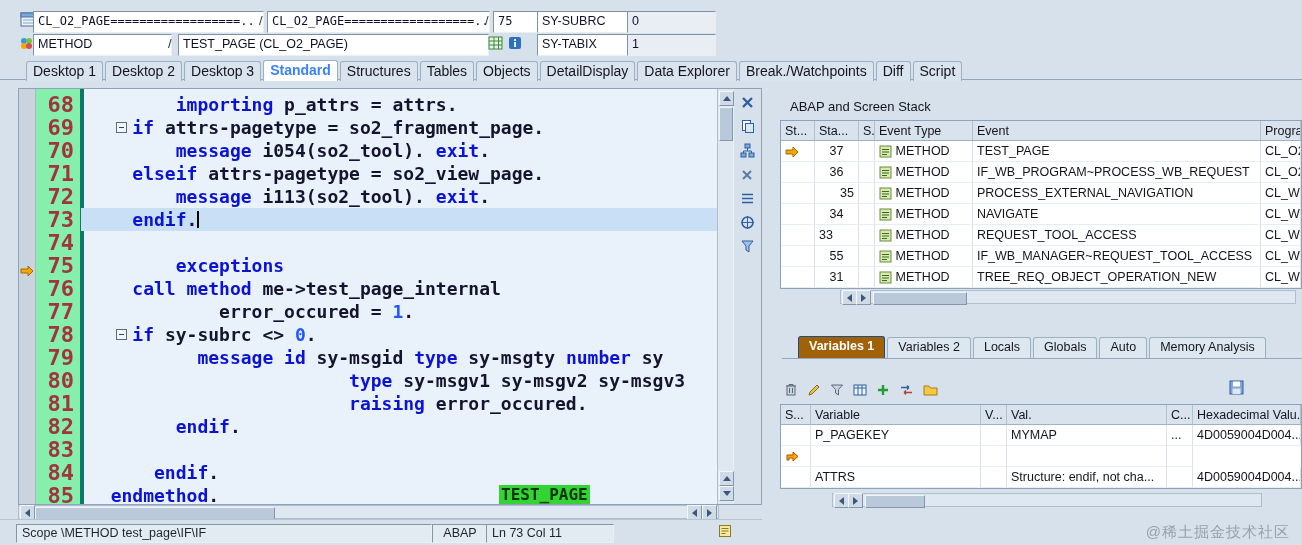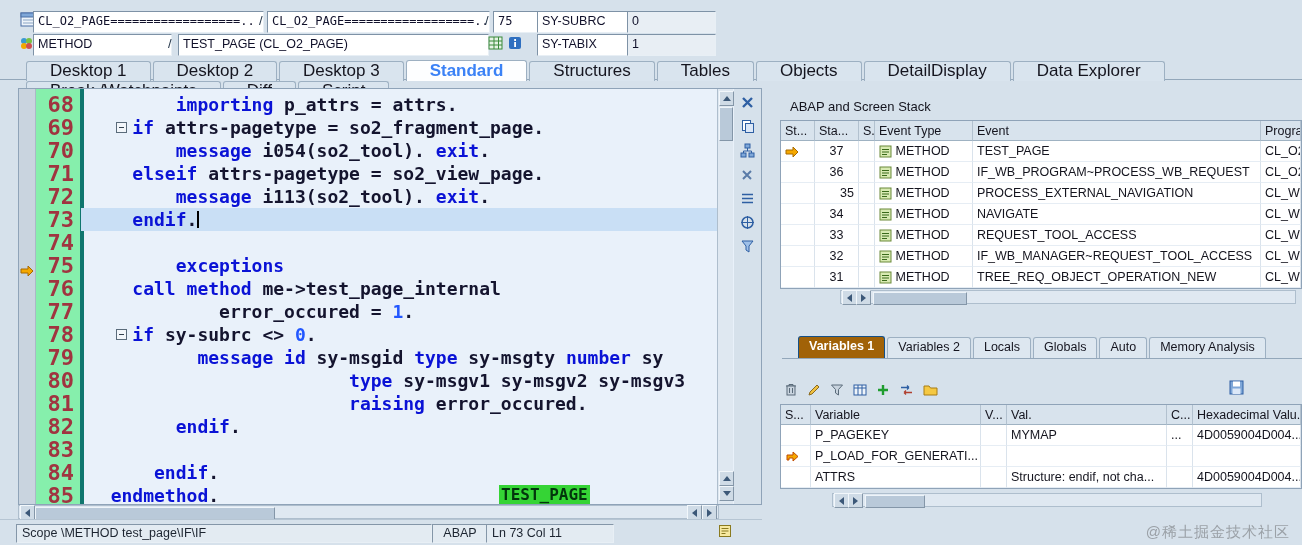--- a/index.html
+++ b/index.html
@@ -11,22 +11,22 @@
        border-color:#7e92a6 #e8eff5 #e8eff5 #7e92a6;
        font-family:"DejaVu Sans Mono",monospace;font-size:12px;line-height:18px;
        padding:0 4px;white-space:nowrap;overflow:hidden;color:#10102a;}
   .fld.ro{background:#e8eef4;}
   .fld.sans{font-family:"Liberation Sans",sans-serif;font-size:12.5px;}
   .sep{position:absolute;font-size:13px;color:#24364a;}
   .hicon{position:absolute;width:16px;height:16px;}
 
   
   .tabbar{position:absolute;left:0;top:60px;width:1302px;height:20px;border-bottom:1px solid #93a7ba;padding-left:26px;box-sizing:border-box;}
-  .tab{display:inline-block;height:19px;line-height:18px;padding:0 23px;margin-right:2px;
-       font-size:17px;color:#15151f;background:#d9e4ee;border:1px solid #9db0c2;border-bottom:none;
+  .tab{display:inline-block;height:19px;line-height:18px;padding:0 6px;margin-right:2px;
+       font-size:14px;color:#15151f;background:#d9e4ee;border:1px solid #9db0c2;border-bottom:none;
        border-radius:3px 3px 0 0;vertical-align:bottom;cursor:default;}
   .tab.active{background:#fdfeff;color:#3b82f6;font-weight:bold;height:20px;line-height:19px;}
 
   
   .editor{position:absolute;left:18px;top:88px;width:744px;height:417px;background:#e9f1fa;
           border:1px solid #8fa3b8;box-sizing:border-box;overflow:hidden;}
   .ed-markers{position:absolute;left:0;top:0;bottom:0;width:16px;background:#c9d4df;border-right:1px solid #aab8c6;}
   .ed-nums{position:absolute;left:17px;top:0;bottom:0;width:44px;background:#86efac;border-right:4px solid #0f766e;
            font-family:"DejaVu Sans Mono",monospace;font-weight:bold;font-size:22px;color:#a03440;text-align:right;}
   .ed-codewrap{position:absolute;left:62px;right:43px;top:0;bottom:0;overflow:hidden;}
@@ -312,32 +312,32 @@
             <div class="scell"></div>
             <div class="scell"><span class="ic"><svg width="13" height="13">
                   <rect x="1" y="1" width="11" height="11" fill="#d8eab2" stroke="#6a8a3a"></rect>
                   <path d="M3 4.5h7M3 7h7M3 9.5h5" stroke="#3a6a1a"></path>
                 </svg></span><span> METHOD</span></div>
             <div class="scell">NAVIGATE</div>
             <div class="scell">CL_WB_NA</div>
           </div>
           <div class="sgrid">
             <div class="scell"></div>
-            <div class="scell" style="text-align: center;">33</div>
+            <div class="scell" style="">33</div>
             <div class="scell"></div>
             <div class="scell"><span class="ic"><svg width="13" height="13">
                   <rect x="1" y="1" width="11" height="11" fill="#d8eab2" stroke="#6a8a3a"></rect>
                   <path d="M3 4.5h7M3 7h7M3 9.5h5" stroke="#3a6a1a"></path>
                 </svg></span><span> METHOD</span></div>
             <div class="scell">REQUEST_TOOL_ACCESS</div>
             <div class="scell">CL_WB_MA</div>
           </div>
           <div class="sgrid">
             <div class="scell"></div>
-            <div class="scell" style="text-align: center;">32</div>
+            <div class="scell" style="text-align: center;">55</div>
             <div class="scell"></div>
             <div class="scell"><span class="ic"><svg width="13" height="13">
                   <rect x="1" y="1" width="11" height="11" fill="#d8eab2" stroke="#6a8a3a"></rect>
                   <path d="M3 4.5h7M3 7h7M3 9.5h5" stroke="#3a6a1a"></path>
                 </svg></span><span> METHOD</span></div>
             <div class="scell">IF_WB_MANAGER~REQUEST_TOOL_ACCESS</div>
             <div class="scell">CL_WB_MA</div>
           </div>
           <div class="sgrid">
             <div class="scell"></div>
@@ -404,21 +404,20 @@
             <div class="scell">P_PAGEKEY</div>
             <div class="scell"></div>
             <div class="scell">MYMAP</div>
             <div class="scell">...</div>
             <div class="scell">4D0059004D004...</div>
           </div>
           <div class="vgrid">
             <div class="scell"><span class="ic"><svg width="14" height="13">
                   <path d="M2 10V5h6V2l5 4.5L8 11V8H4v2z" fill="#f5a800" stroke="#c04a00"></path>
                 </svg></span></div>
-            <div class="scell">P_LOAD_FOR_GENERATI...</div>
             <div class="scell"></div>
             <div class="scell"></div>
             <div class="scell"></div>
             <div class="scell"></div>
           </div>
           <div class="vgrid">
             <div class="scell"></div>
             <div class="scell">ATTRS</div>
             <div class="scell"></div>
             <div class="scell">Structure: endif, not cha...</div>

